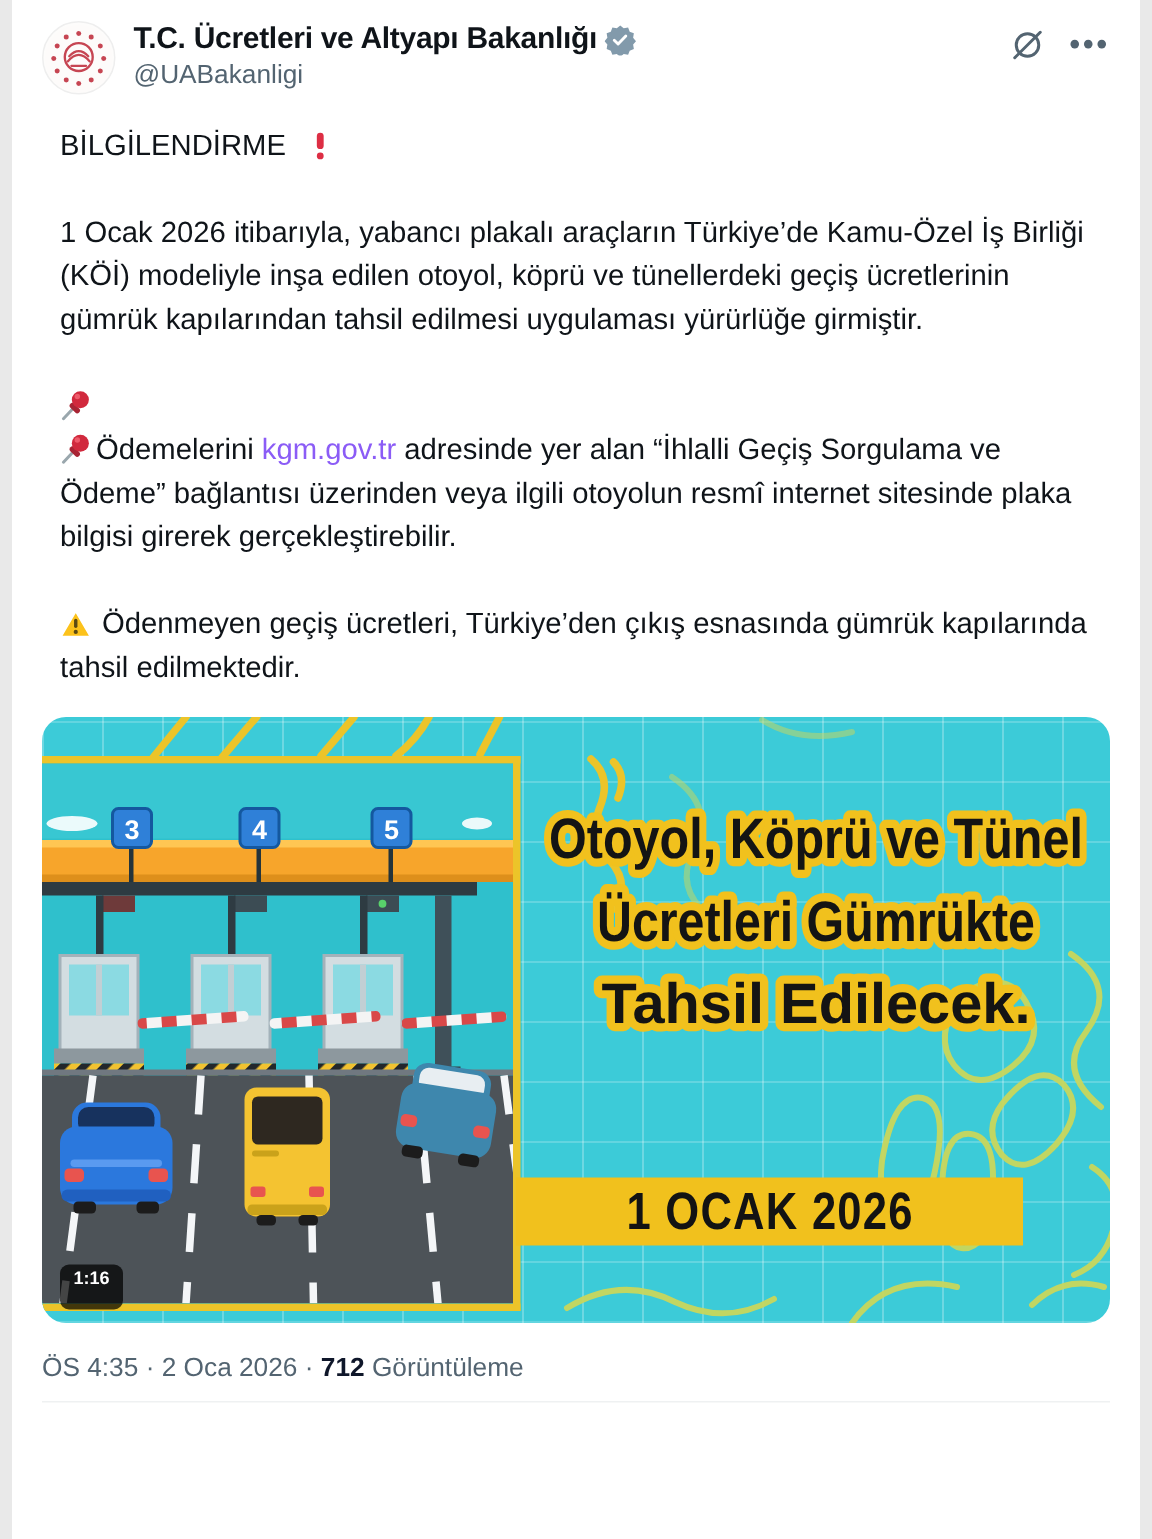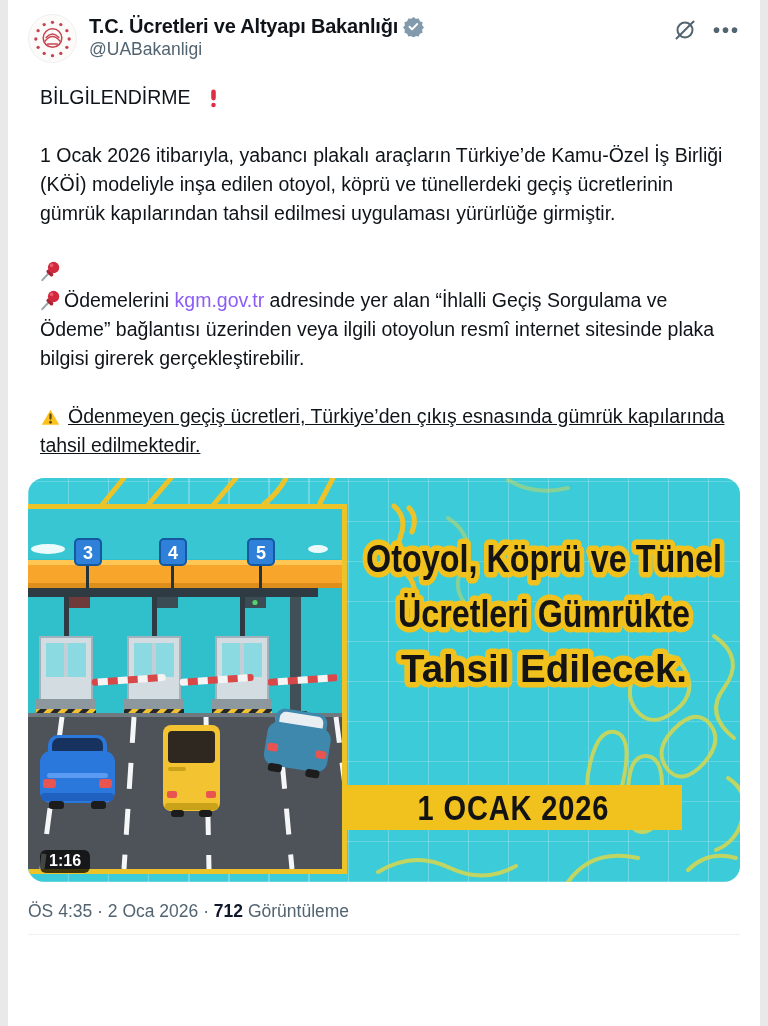--- a/index.html
+++ b/index.html
@@ -25,21 +25,21 @@
   .user-info { margin-left:12px; flex:1 1 auto; }
   .name-row { display:flex; align-items:center; gap:5px; }
   .display-name { font-size:20px; font-weight:700; line-height:24px; letter-spacing:-0.2px; cursor:pointer; }
   .handle { font-size:17.5px; color:#536471; line-height:23px; cursor:pointer; }
   .header-actions { display:flex; align-items:center; gap:16px; padding-top:4px; }
   .icon-btn { background:none; border:none; cursor:pointer; color:#536471; display:flex; align-items:center; }
   .dots { font-size:20px; font-weight:700; color:#536471; letter-spacing:2px; line-height:10px; }
   
   .tweet-body { margin-top:20px; font-size:19.5px; line-height:29px; color:#0f1419; }
   .tweet-body p { margin:0 12px 29px; }
-  .tweet-body p:last-child { margin-bottom:0;text-decoration:underline; }
+  .tweet-body p:last-child { margin-bottom:0; }
   .inline-ic { display:inline-block; vertical-align:-4px; }
   .ic-gap { margin-right:7px; }
   .ic-tight { margin-right:2px; }
   a.tweet-link { color:#8b5cf6; text-decoration:none; cursor:pointer; }
   
   .media {
     position:relative; width:712px; height:404px; margin-top:18px;
     border-radius:16px; overflow:hidden; background:#3ccbd8; cursor:pointer;
   }
   .map-grid {
@@ -58,22 +58,22 @@
   .date-banner {
     position:absolute; left:316px; top:307px; width:338px; height:45px;
     background:#f1c11d; display:flex; align-items:center; justify-content:center;
   }
   .date-banner span {
     font-size:35px; font-weight:700; color:#131313; letter-spacing:1px;
     transform:scaleX(.83); white-space:nowrap;
   }
   .duration-badge {
     position:absolute; left:12px; bottom:9px;
-    background:rgba(0,0,0,.72); color:#fff; font-size:16px; font-weight:700;
-    padding:2px 9px 3px; border-radius:6px;
+    background:rgba(0,0,0,.72); color:#fff; font-size:12px; font-weight:700;
+    padding:2px 9px 14px; border-radius:6px;
   }
   
   .footer {
     margin-top:18px; font-size:17.5px; color:#536471; line-height:22px;
     padding-bottom:12px; border-bottom:1px solid #eff1f2;
   }
   .views-count { color:#0f172a; font-weight:700; }
 </style>
 </head>
 <body>

